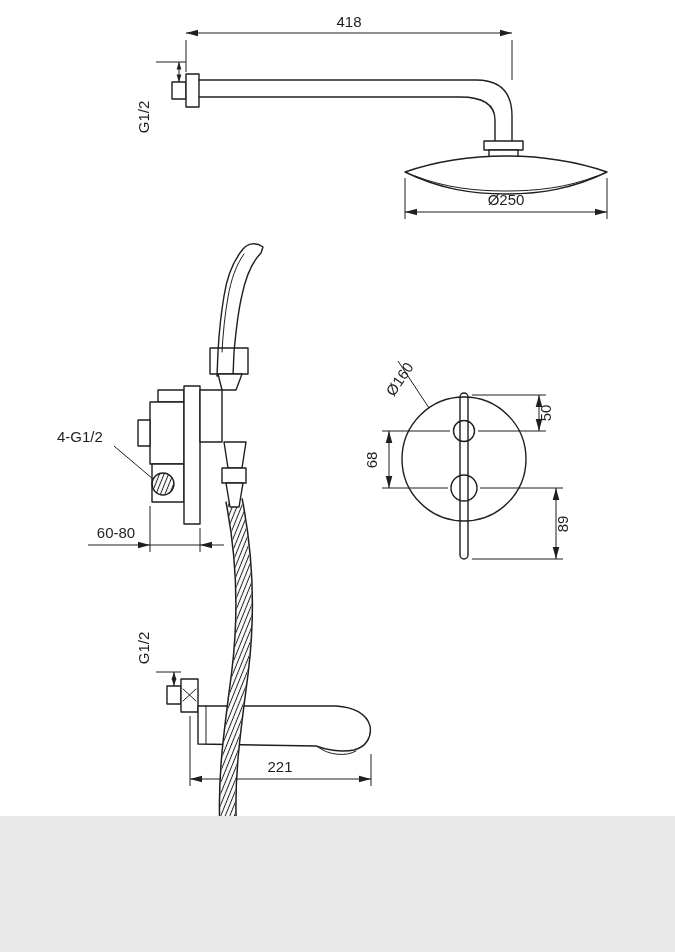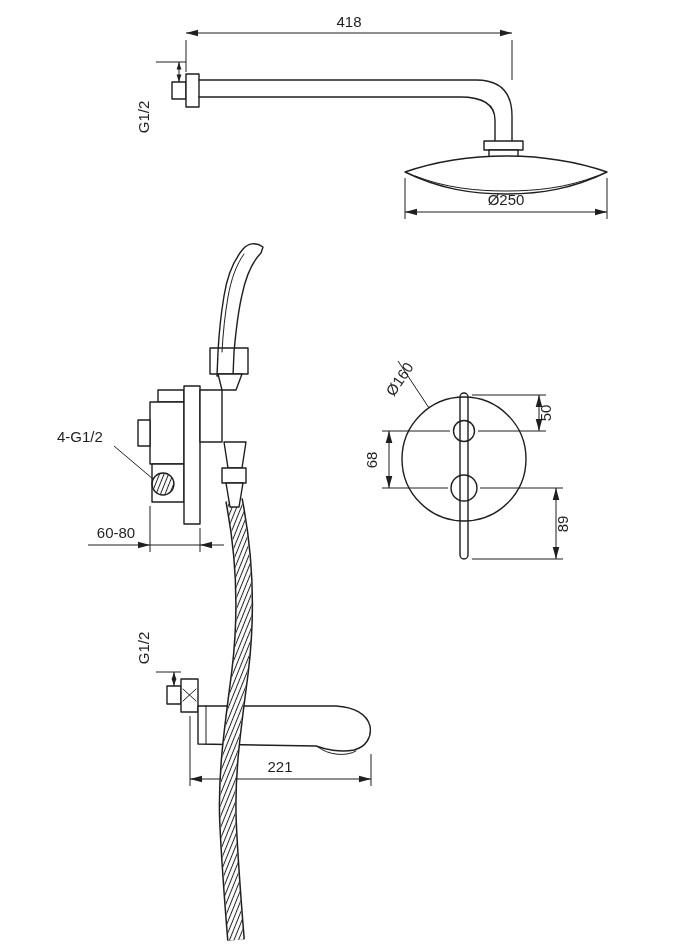--- a/index.html
+++ b/index.html
@@ -1,18 +1,18 @@
 <!DOCTYPE html>
 <html style="--background: #ffffff; --line-color: #1f1f1f;"><head>
 <meta charset="utf-8">
 <style>
   html,body { margin:0; padding:0; }
   body { background:#e9e9e9; font-family:"Liberation Sans", sans-serif; }
   .canvas {
-    position:relative; width:675px; height:952px;
+    position:relative; width:675px; height:816px;
     background: var(--background, #ffffff);
     overflow:hidden;
   }
   svg { position:absolute; left:0; top:0; }
   .ln   { fill:none; stroke:var(--line-color,#1f1f1f); stroke-width:1.4; stroke-linecap:round; stroke-linejoin:round; }
   .fillw{ fill:#ffffff; stroke:var(--line-color,#1f1f1f); stroke-width:1.4; stroke-linejoin:round; }
   .thin { fill:none; stroke:var(--line-color,#1f1f1f); stroke-width:1; stroke-linecap:round; }
   .dim  { fill:none; stroke:var(--line-color,#1f1f1f); stroke-width:1; }
   .dimtxt { font:15px "Liberation Sans", sans-serif; fill:var(--line-color,#1f1f1f); }
   #arrL path, #arrS path { fill:var(--line-color,#1f1f1f); }

